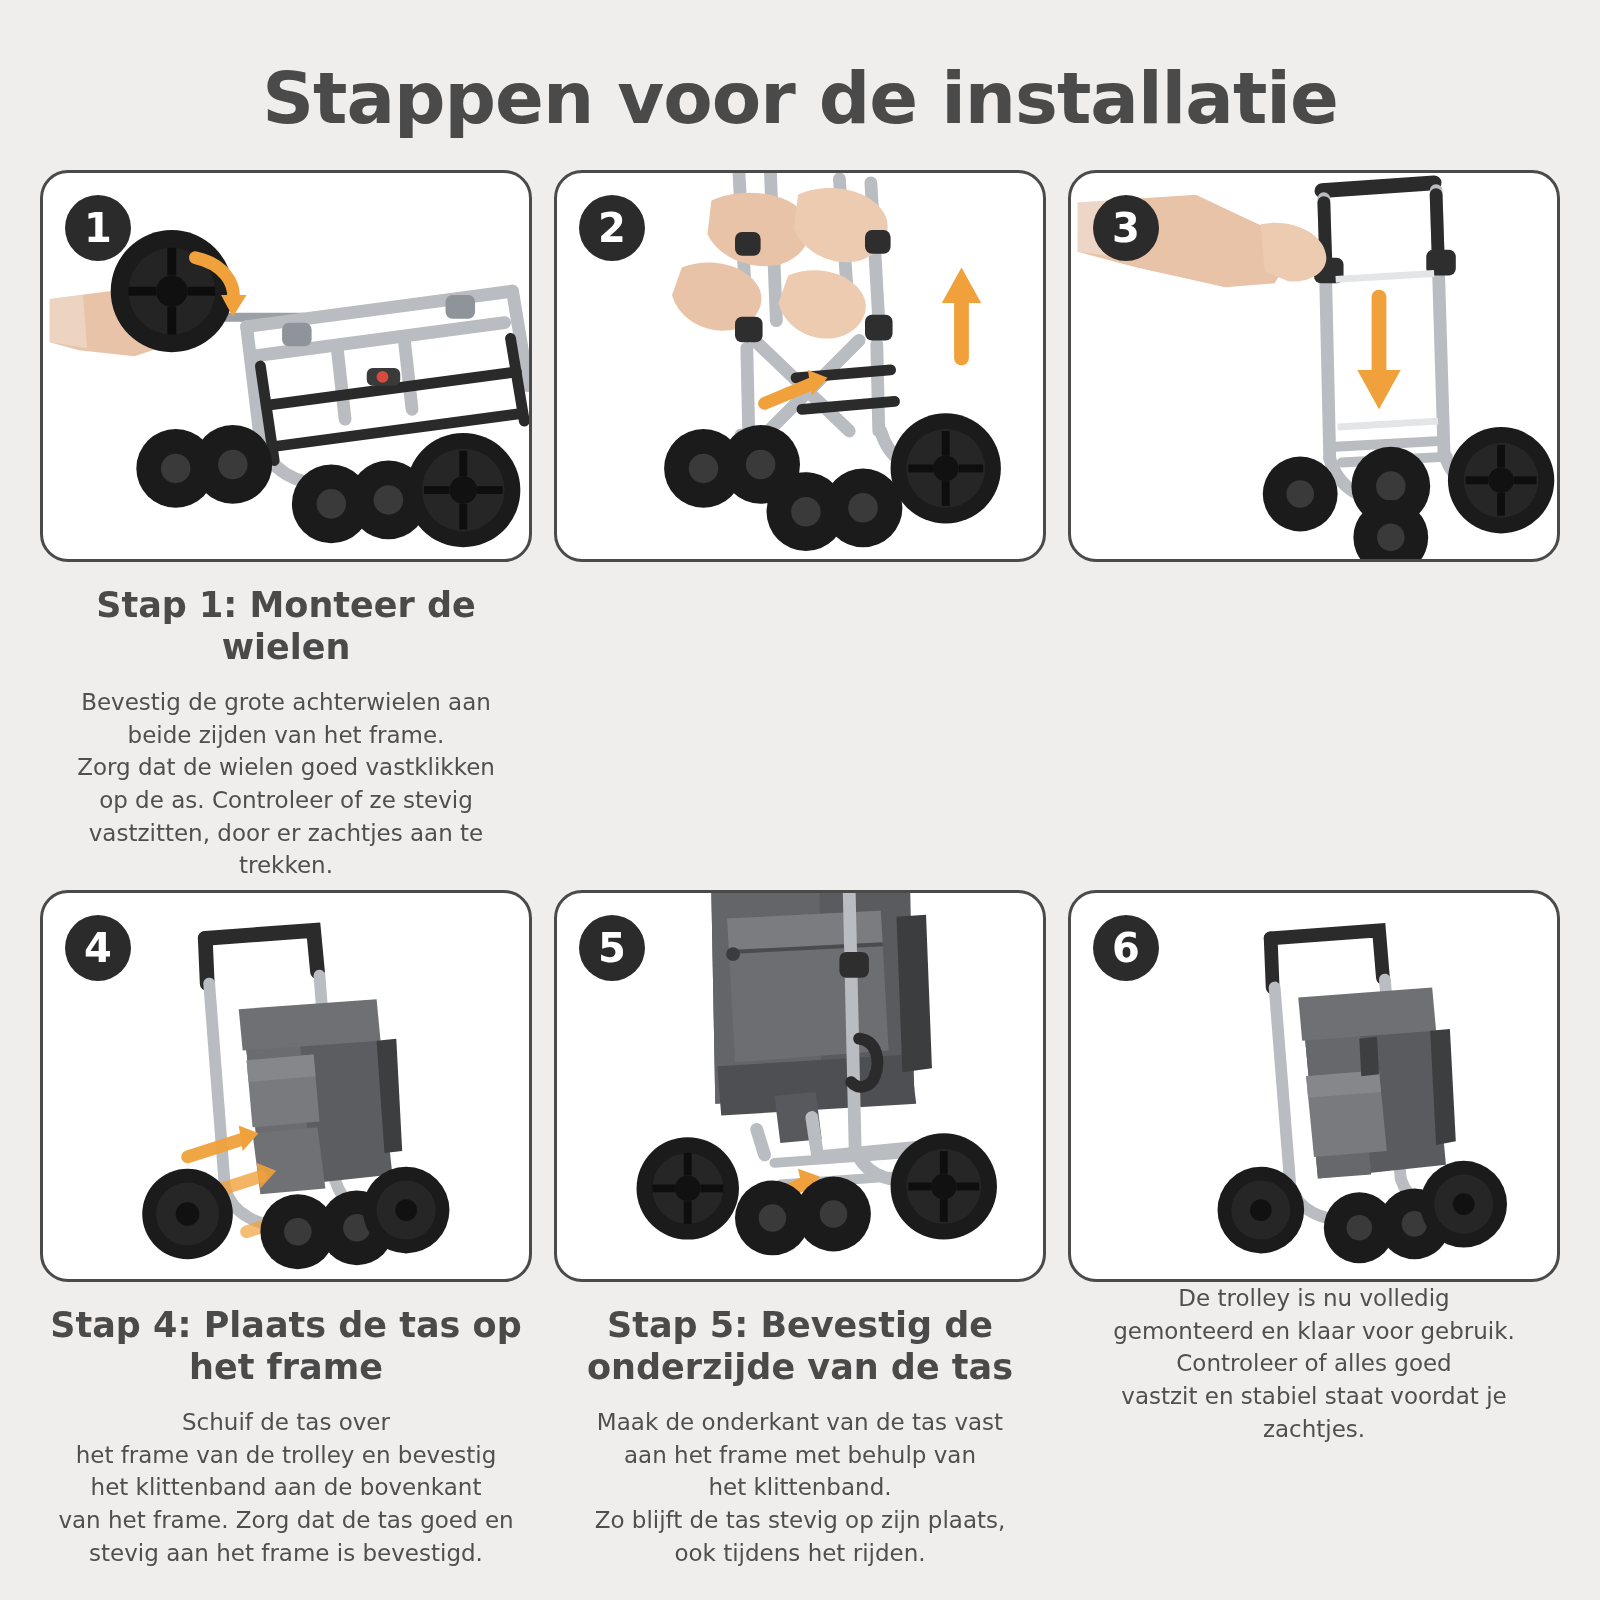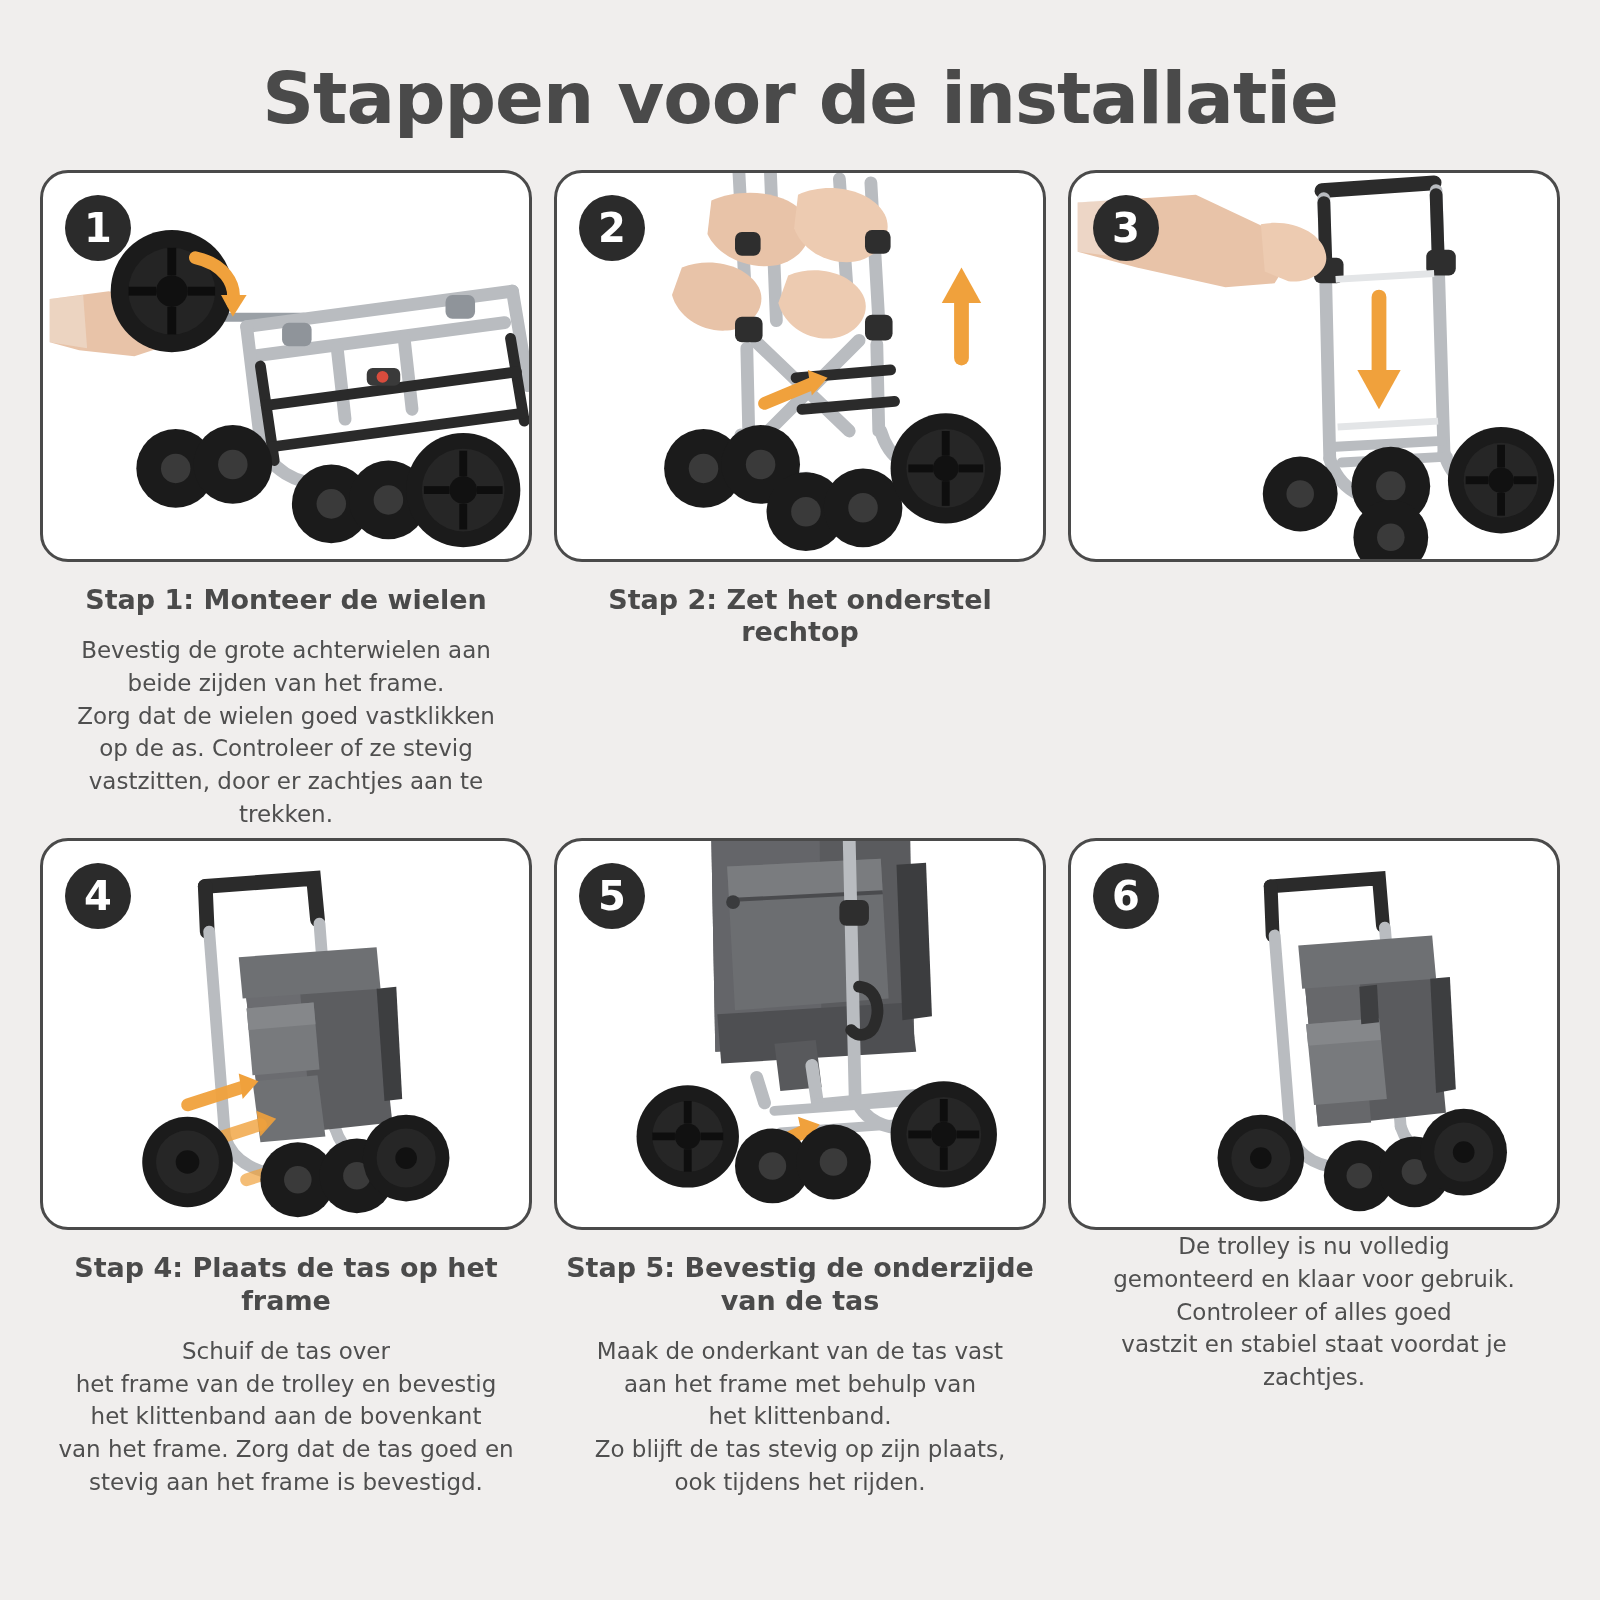--- a/index.html
+++ b/index.html
@@ -62,21 +62,21 @@
     color: #fff;
     font-size: 40px;
     font-weight: bold;
     display: flex;
     align-items: center;
     justify-content: center;
     z-index: 6;
     font-family: "DejaVu Sans", sans-serif;
   }
   .step-title {
-    font-size: 27px;
+    font-size: 35px;
     font-weight: bold;
     color: #4a4a4a;
     text-align: center;
     margin: 22px 0 18px 0;
     line-height: 1.2;
   }
   .step-body {
     font-size: 23px;
     line-height: 1.42;
     color: #4f4f4f;
@@ -233,21 +233,20 @@
             <circle cx="388" cy="300" r="13" fill="#111"></circle>
             <g stroke="#0e0e0e" stroke-width="8">
               <line x1="388" y1="287" x2="388" y2="262"></line>
               <line x1="388" y1="313" x2="388" y2="338"></line>
               <line x1="375" y1="300" x2="350" y2="300"></line>
               <line x1="401" y1="300" x2="426" y2="300"></line>
             </g>
           </g>
         </svg>
       </div>
-      <div class="step-title">Stap 2: Zet het onderstel rechtop</div>
     </div>
 
     <div class="step">
       <div class="illus-wrap">
         <div class="badge">3</div>
         <svg class="illus-svg" viewBox="0 0 480 392">
 
           <g stroke="#2b2b2b" stroke-width="15" fill="none" stroke-linecap="round">
             <path d="M248 18 L362 10"></path>
           </g>

